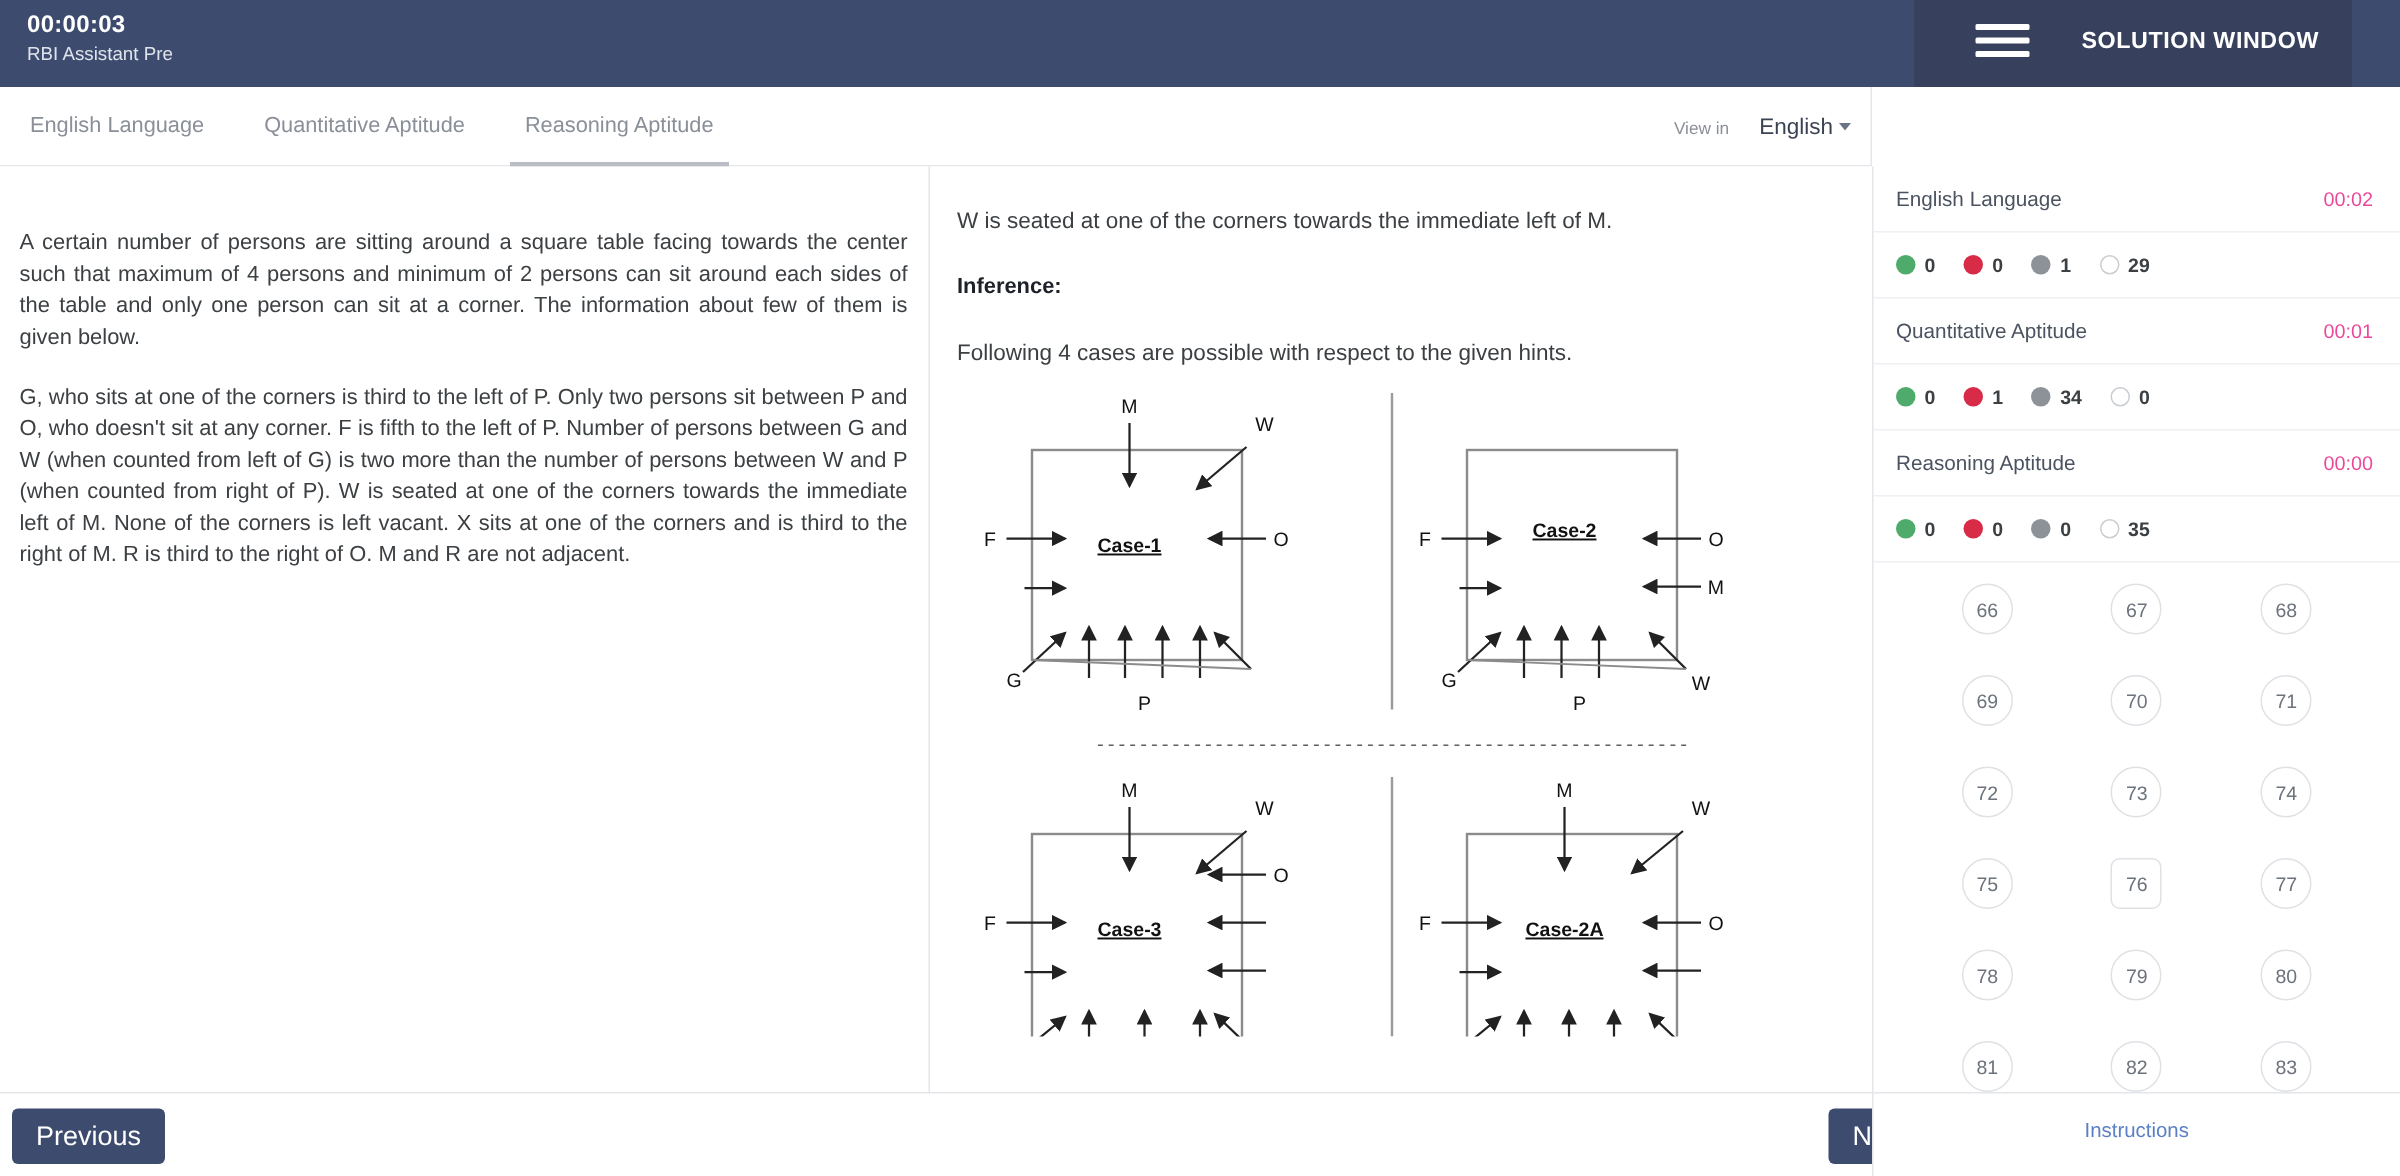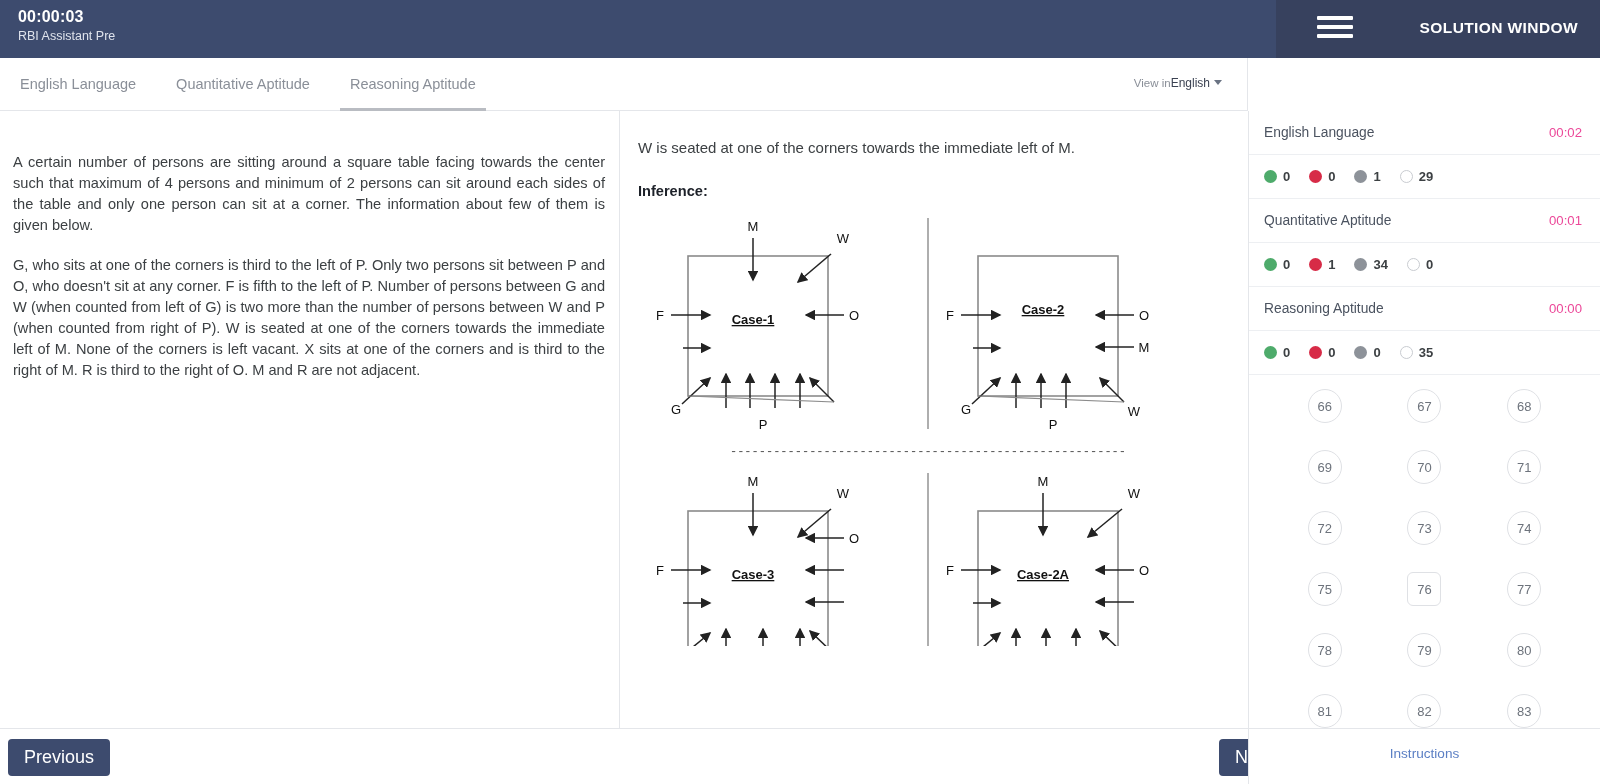--- a/index.html
+++ b/index.html
@@ -9,35 +9,35 @@
     background: #ffffff;
     overflow: hidden;
   }
   .app { position: relative; width: 1600px; height: 784px; }
 
   
   .header { position: absolute; left:0; top:0; width:1600px; height:58px; background:#3d4b6e; }
   .hdr-timer-wrap { position:absolute; left:18px; top:7px; }
   .hdr-time { color:#ffffff; font-size:16px; font-weight:bold; letter-spacing:.2px; line-height:19px; }
   .hdr-exam { color:#dfe3ec; font-size:12.5px; line-height:17px; margin-top:2px; }
-  .hdr-right { position:absolute; left:1276px; top:0; width:324px; height:58px; background:#37415e; }
+  .hdr-right { position:absolute; left:1276px; top:0; width:292px; height:58px; background:#37415e; }
   .hamburger { position:absolute; left:41px; top:16px; width:36px; height:26px; cursor:pointer; }
   .hamburger span { display:block; height:4px; background:#ffffff; border-radius:1px; margin-bottom:5px; }
   .hamburger span:last-child { margin-bottom:0; }
   .sol-title { position:absolute; right:22px; top:19px; color:#ffffff; font-size:15.5px; font-weight:bold; letter-spacing:.4px; }
 
   
   .tabbar { position:absolute; left:0; top:58px; width:1248px; height:53px; background:#fff; border-bottom:1px solid #e4e6ea; }
   .tabs { position:absolute; left:0; top:0; height:53px; display:flex; align-items:center; }
   .tab { font-size:14.5px; color:#8a8f98; padding:0 20px; height:53px; line-height:53px; cursor:pointer; position:relative; white-space:nowrap; }
   .tab.active { color:#8a8f98; }
   .tab.active::after { content:""; position:absolute; left:10px; right:10px; bottom:0; height:3px; background:#b9bcc2; }
-  .viewin { position:absolute; right:26px; top:18px; display:flex; align-items:baseline; gap:0; }
+  .viewin { position:absolute; right:14px; top:18px; display:flex; align-items:baseline; gap:20px; }
   .viewin-lbl { font-size:11.5px; color:#8a8f98; }
-  .viewin-val { font-size:12px; color:#3b4252; cursor:pointer; }
+  .viewin-val { font-size:15px; color:#3b4252; cursor:pointer; }
   .caret { display:inline-block; width:0;height:0;border-left:4.5px solid transparent;border-right:4.5px solid transparent;border-top:5px solid #6a7383; margin-left:4px; vertical-align:2px; }
   .tabbar-right-edge { position:absolute; left:1247px; top:58px; width:1px; height:53px; background:#e4e6ea; }
 
   
   .left-panel { position:absolute; left:0; top:111px; width:620px; height:617px; background:#fff; border-right:1px solid #e4e6ea; padding:22px 14px 0 13px; overflow:hidden; }
   .p-bold { font-size:14.6px; line-height:21px; color:#1d2129; font-weight:bold; text-align:justify; }
   .p-body { font-size:14.6px; line-height:21px; color:#3c4043; text-align:justify; margin-top:19px; }
 
   
   .center-panel { position:absolute; left:621px; top:111px; width:627px; height:617px; background:#fff; padding:26px 30px 0 17px; overflow:hidden; }
@@ -113,20 +113,21 @@
   <div class="tabbar-right-edge"></div>
 
   <div class="left-panel">
     <div class="p-body">A certain number of persons are sitting around a square table facing towards the center such that maximum of 4 persons and minimum of 2 persons can sit around each sides of the table and only one person can sit at a corner. The information about few of them is given below.</div>
     <div class="p-body">G, who sits at one of the corners is third to the left of P. Only two persons sit between P and O, who doesn't sit at any corner. F is fifth to the left of P. Number of persons between G and W (when counted from left of G) is two more than the number of persons between W and P (when counted from right of P). W is seated at one of the corners towards the immediate left of M. None of the corners is left vacant. X sits at one of the corners and is third to the right of M. R is third to the right of O. M and R are not adjacent.</div>
   </div>
 
   <div class="center-panel">
     <div class="c-text">W is seated at one of the corners towards the immediate left of M.</div>
     <div class="c-bold">Inference:</div>
+    <div class="c-text c-text2">Following 4 cases are possible with respect to the given hints.</div>
 
     <div class="diagrams">
       
       <svg width="580" height="215" viewBox="0 0 580 215">
 
         <line x1="290" y1="2" x2="290" y2="213" stroke="#9a9a9a" stroke-width="1.6"></line>
         <defs>
           <marker id="ah" markerWidth="7" markerHeight="7" refX="6" refY="3.5" orient="auto">
             <polygon points="0,0 7,3.5 0,7" fill="#222"></polygon>
           </marker>

